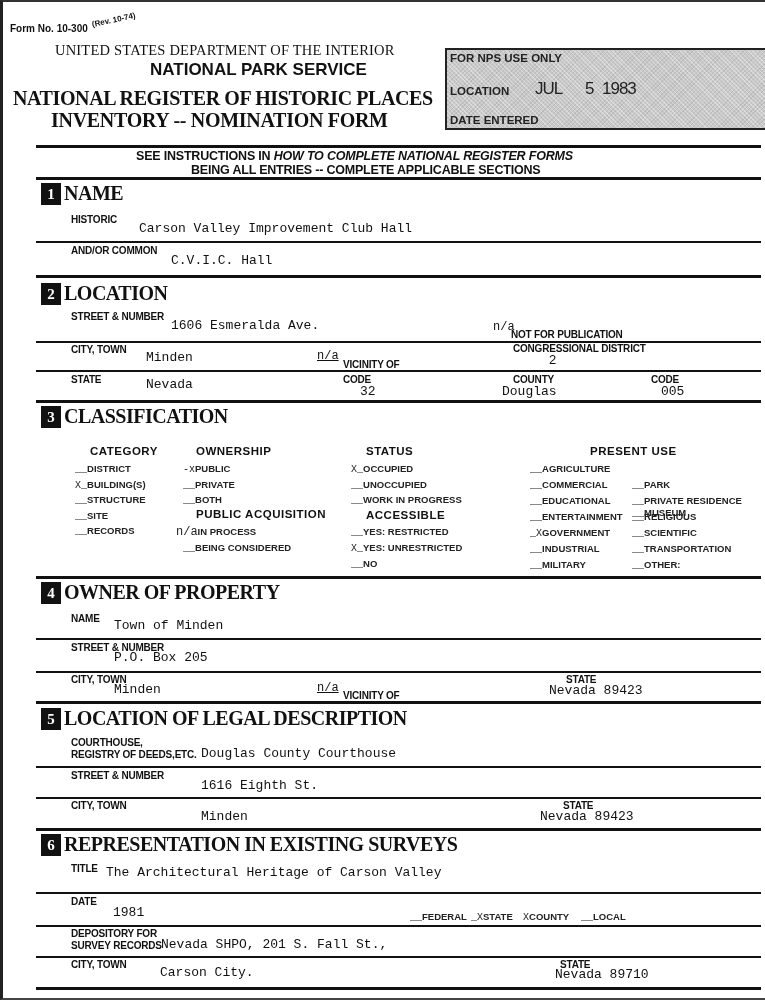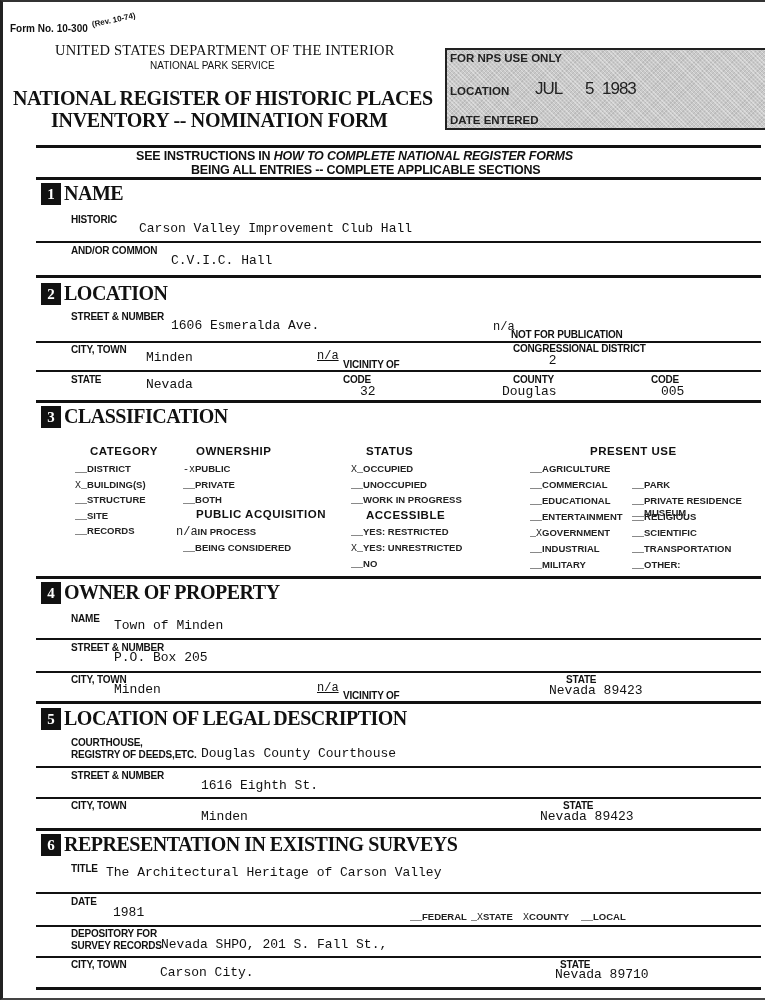--- a/index.html
+++ b/index.html
@@ -32,21 +32,21 @@
   .mark { font-family: "Liberation Mono", monospace; font-size: 10px; font-weight: normal; }
 </style>
 </head>
 <body>
 
 <div class="page">
 
   <div class="abs sans" style="left:7px; top:21px; font-size:10px; font-weight:bold;">Form No. 10-300</div>
   <div class="abs sans" style="left:90px; top:18px; font-size:8px; font-weight:bold; transform:rotate(-12deg); transform-origin:left bottom;">(Rev. 10-74)</div>
   <div class="abs serif" style="left:52px; top:40px; font-size:14.5px; letter-spacing:0.2px;">UNITED STATES DEPARTMENT OF THE INTERIOR</div>
-  <div class="abs sans" style="left:147px; top:58px; font-size:10px; font-weight:normal;">NATIONAL PARK SERVICE</div>
+  <div class="abs sans" style="left:147px; top:58px; font-size:17px; font-weight:bold;">NATIONAL PARK SERVICE</div>
   <div class="abs serif" style="left:10px; top:85px; font-size:20px; font-weight:bold; letter-spacing:-0.4px;">NATIONAL REGISTER OF HISTORIC PLACES</div>
   <div class="abs serif" style="left:48px; top:107px; font-size:20px; font-weight:bold; letter-spacing:-0.3px;">INVENTORY -- NOMINATION FORM</div>
 
   <div class="nps-box">
     <div class="abs nps-lbl" style="left:3px; top:2px;">FOR NPS USE ONLY</div>
     <div class="abs nps-lbl" style="left:3px; top:35px;">LOCATION</div>
     <div class="abs stamp" style="left:88px; top:29px;">JUL</div>
     <div class="abs stamp" style="left:138px; top:29px;">5</div>
     <div class="abs stamp" style="left:155px; top:29px;">1983</div>
     <div class="abs nps-lbl" style="left:3px; top:64px;">DATE ENTERED</div>

